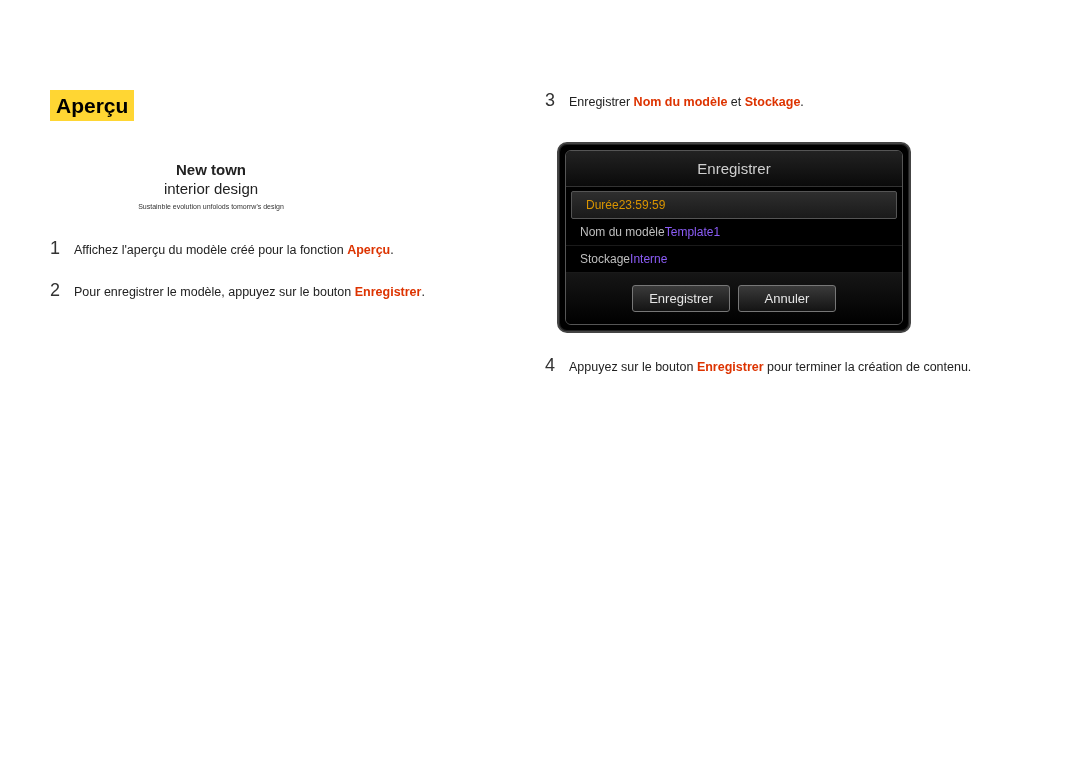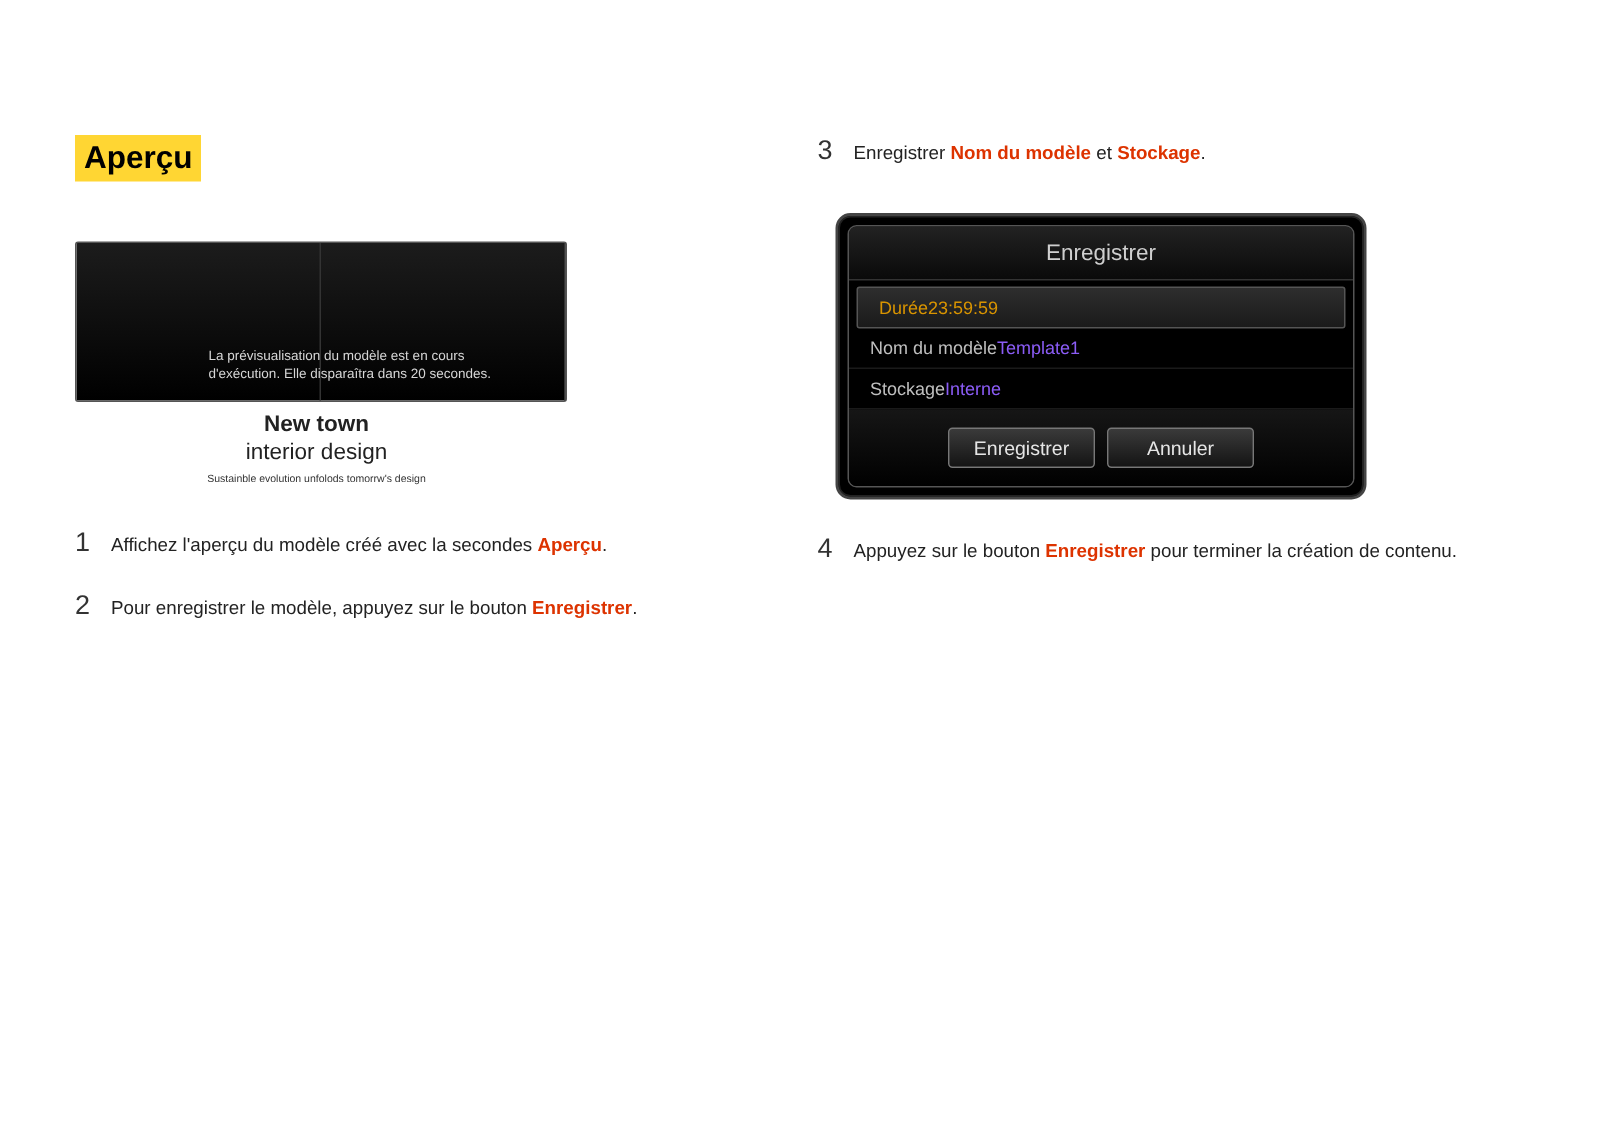--- a/index.html
+++ b/index.html
@@ -37,37 +37,32 @@
 .r-steps{margin-top:0}
 </style>
 </head>
 <body>
 <div class="page">
 
 <div class="col-left">
   <span class="section-title">Aperçu</span>
 
   <div class="preview-wrap">
-    <div class="preview-screen">
-      <div class="preview-half"></div>
-      <div class="preview-half"></div>
-      <div class="preview-msg">La prévisualisation du modèle est en cours d'exécution. Elle disparaîtra dans 20 secondes.</div>
-    </div>
     <div class="preview-caption">
       <p class="t1">New town</p>
       <p class="t2">interior design</p>
       <p class="t3">Sustainble evolution unfolods tomorrw's design</p>
     </div>
   </div>
 
   <div class="steps">
     <div class="step">
       <div class="step-num">1</div>
       <div class="step-text">
-        <span>Affichez l'aperçu du modèle créé avec la secondes </span><span class="hl">Aperçu</span><span>.</span>
+        <span>Affichez l'aperçu du modèle créé pour la fonction </span><span class="hl">Aperçu</span><span>.</span>
       </div>
     </div>
     <div class="step">
       <div class="step-num">2</div>
       <div class="step-text">
         <span>Pour enregistrer le modèle, appuyez sur le bouton </span><span class="hl">Enregistrer</span><span>.</span>
       </div>
     </div>
   </div>
 </div>

